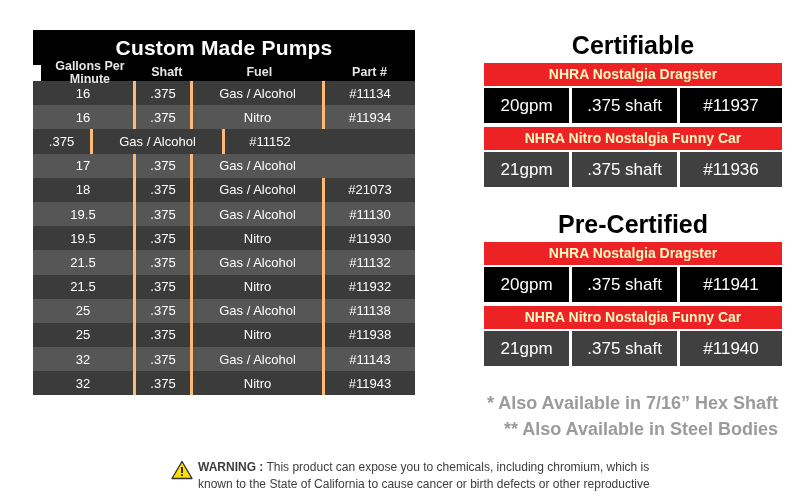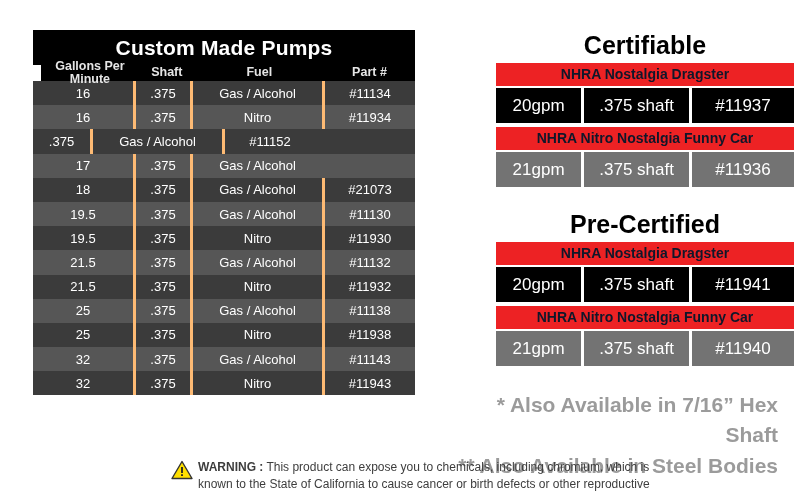--- a/index.html
+++ b/index.html
@@ -64,36 +64,36 @@
     box-sizing: border-box;
     border-left: 3px solid #fdba74;
   }
   .main-row .cell:first-child { border-left: none; }
   .c-gpm   { width: 100px; }
   .c-shaft { width: 57px; }
   .c-fuel  { width: 132px; }
   .c-part  { width: 93px; }
 
   
-  .panel { position: absolute; width: 298px; left: 496px; }
+  .panel { position: absolute; width: 298px; left: 484px; }
   #panel-certifiable { top: 30px; }
   #panel-precertified { top: 209px; }
 
   .panel-title {
     color: #000000;
     font-size: 25px;
     font-weight: bold;
     text-align: center;
     height: 33px;
     line-height: 31px;
     letter-spacing: 0px;
   }
   .sub-head {
     background: #ed2224;
-    color: #0f172a;
+    color: #fef9c3;
     font-size: 14px;
     font-weight: bold;
     text-align: center;
     height: 23px;
     line-height: 23px;
   }
   .sub-row {
     display: flex;
     height: 35px;
     gap: 3px;
@@ -102,35 +102,35 @@
   }
   .sub-row .cell {
     color: #ffffff;
     font-size: 17px;
     display: flex;
     align-items: center;
     justify-content: center;
     text-align: center;
   }
   .sub-row.black .cell { background: #000000; }
-  .sub-row.gray .cell  { background: #737373; }
+  .sub-row.gray .cell  { background: #404040; }
   .s-gpm   { width: 86px; }
   .s-shaft { width: 106px; }
   .s-part  { width: 103px; }
 
   
   #footnotes {
     position: absolute;
     left: 458px;
     top: 390px;
     width: 320px;
     text-align: right;
     color: #9b9b9b;
     font-weight: bold;
-    font-size: 21px;
+    font-size: 18px;
     line-height: 1.45;
   }
 
   
   #prop65 {
     position: absolute;
     left: 171px;
     top: 459px;
     width: 480px;
     display: flex;

